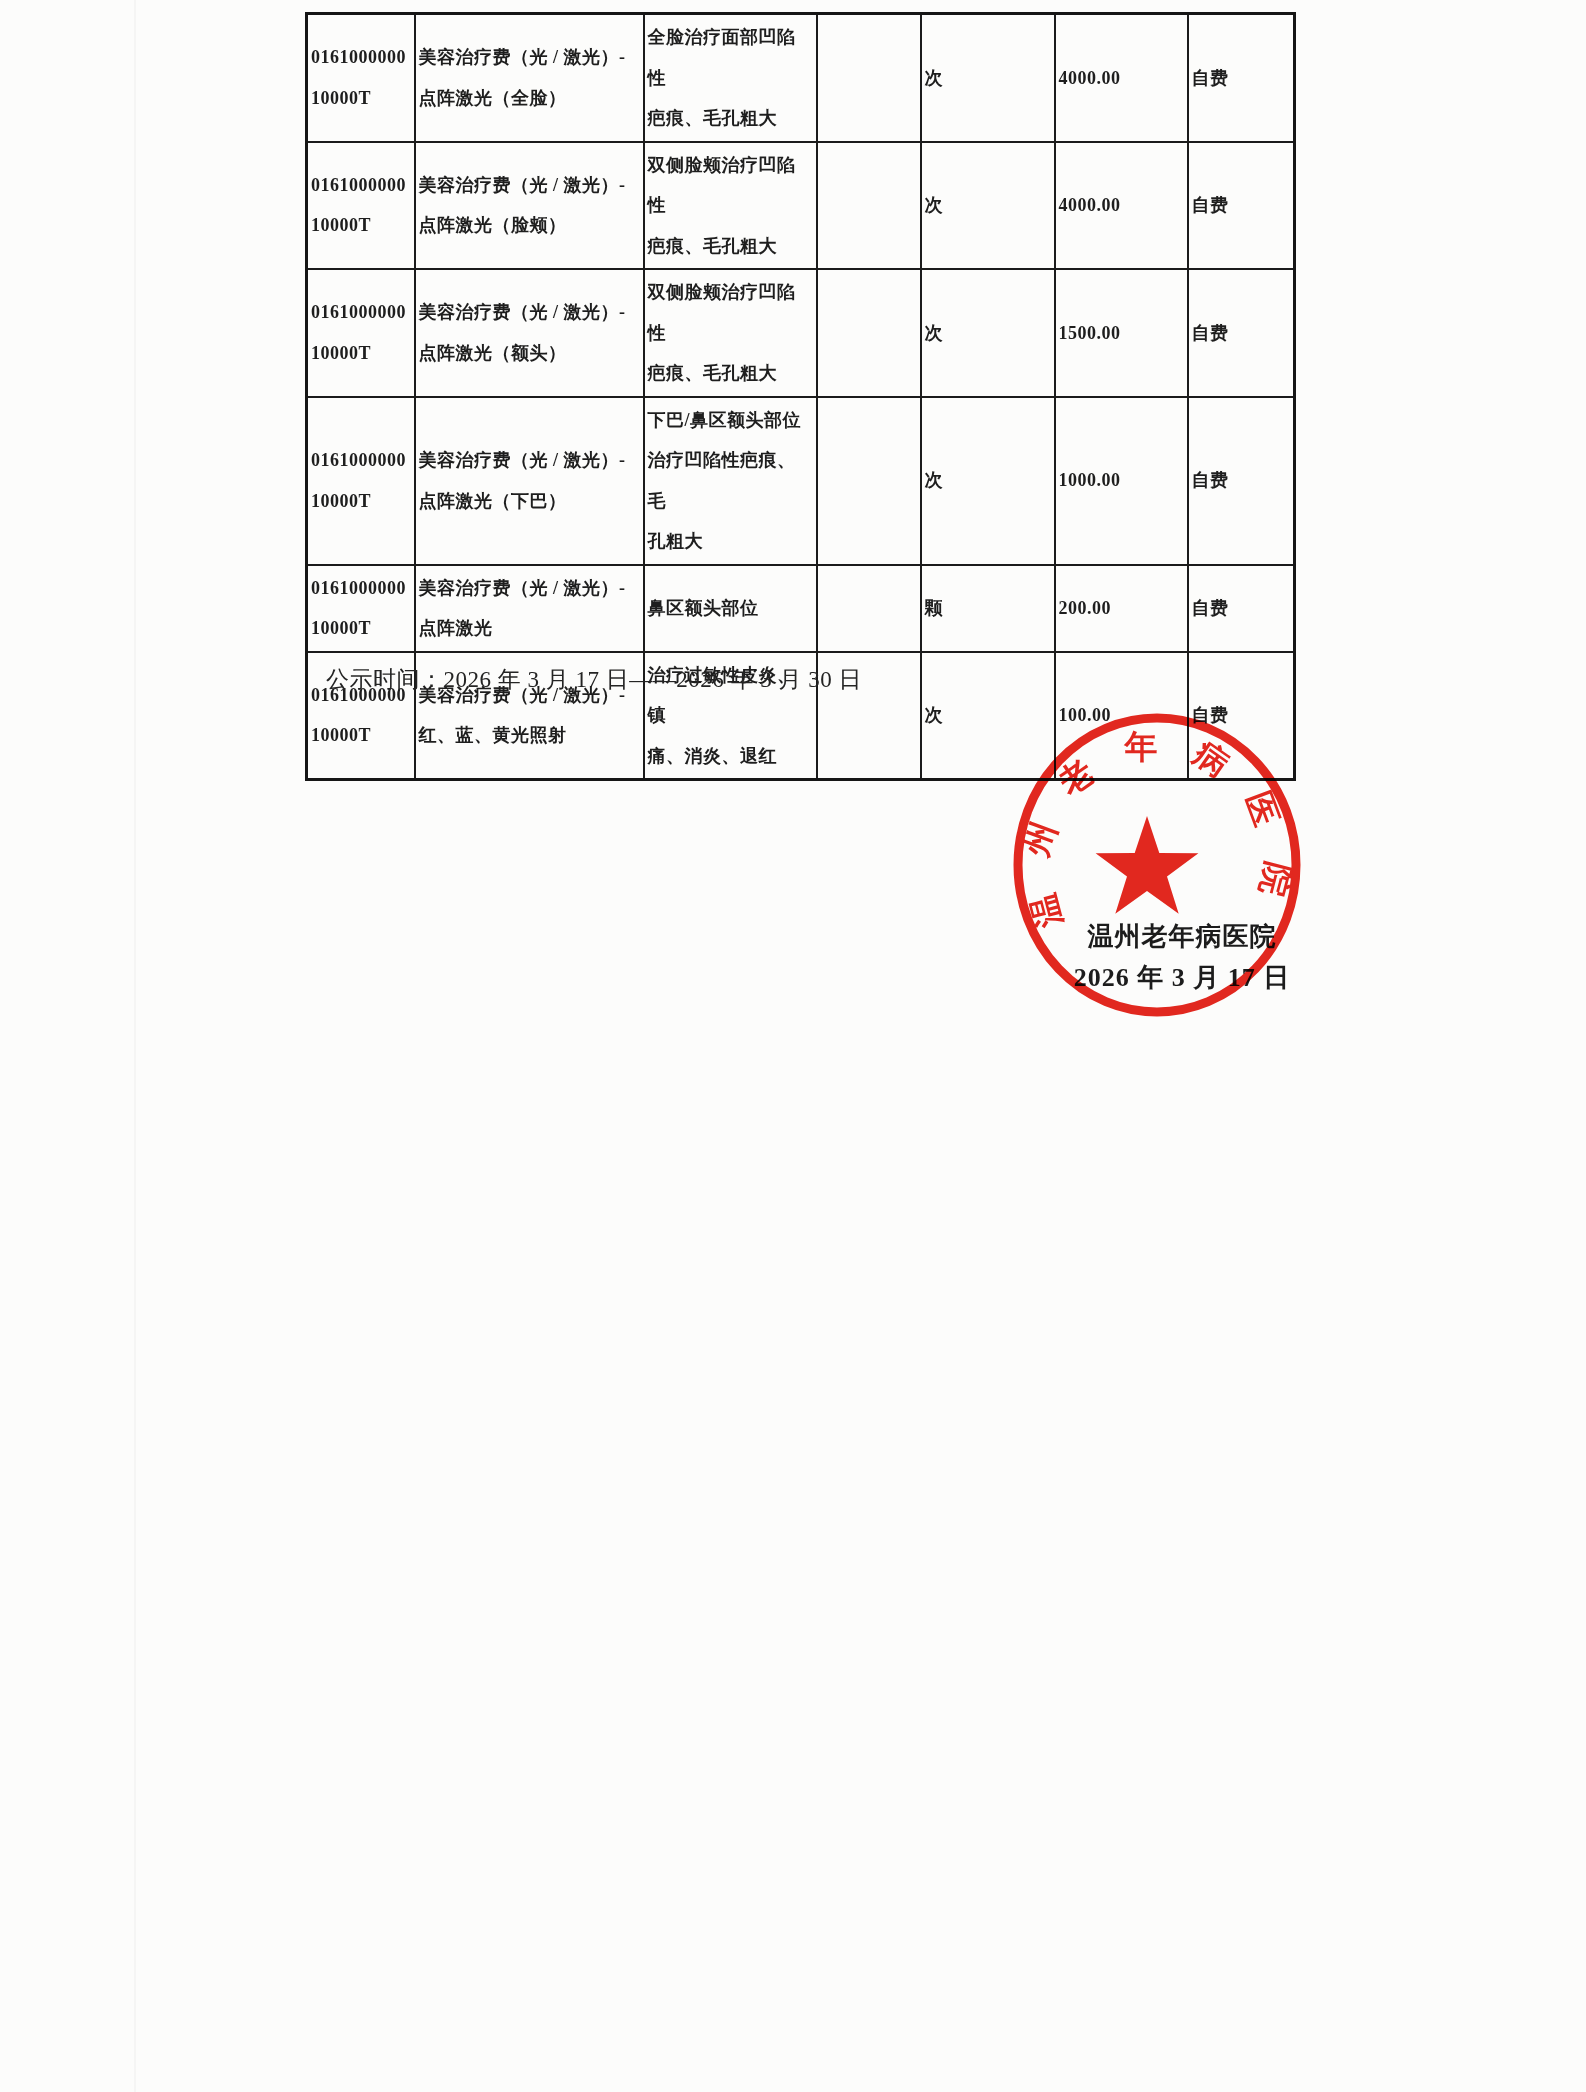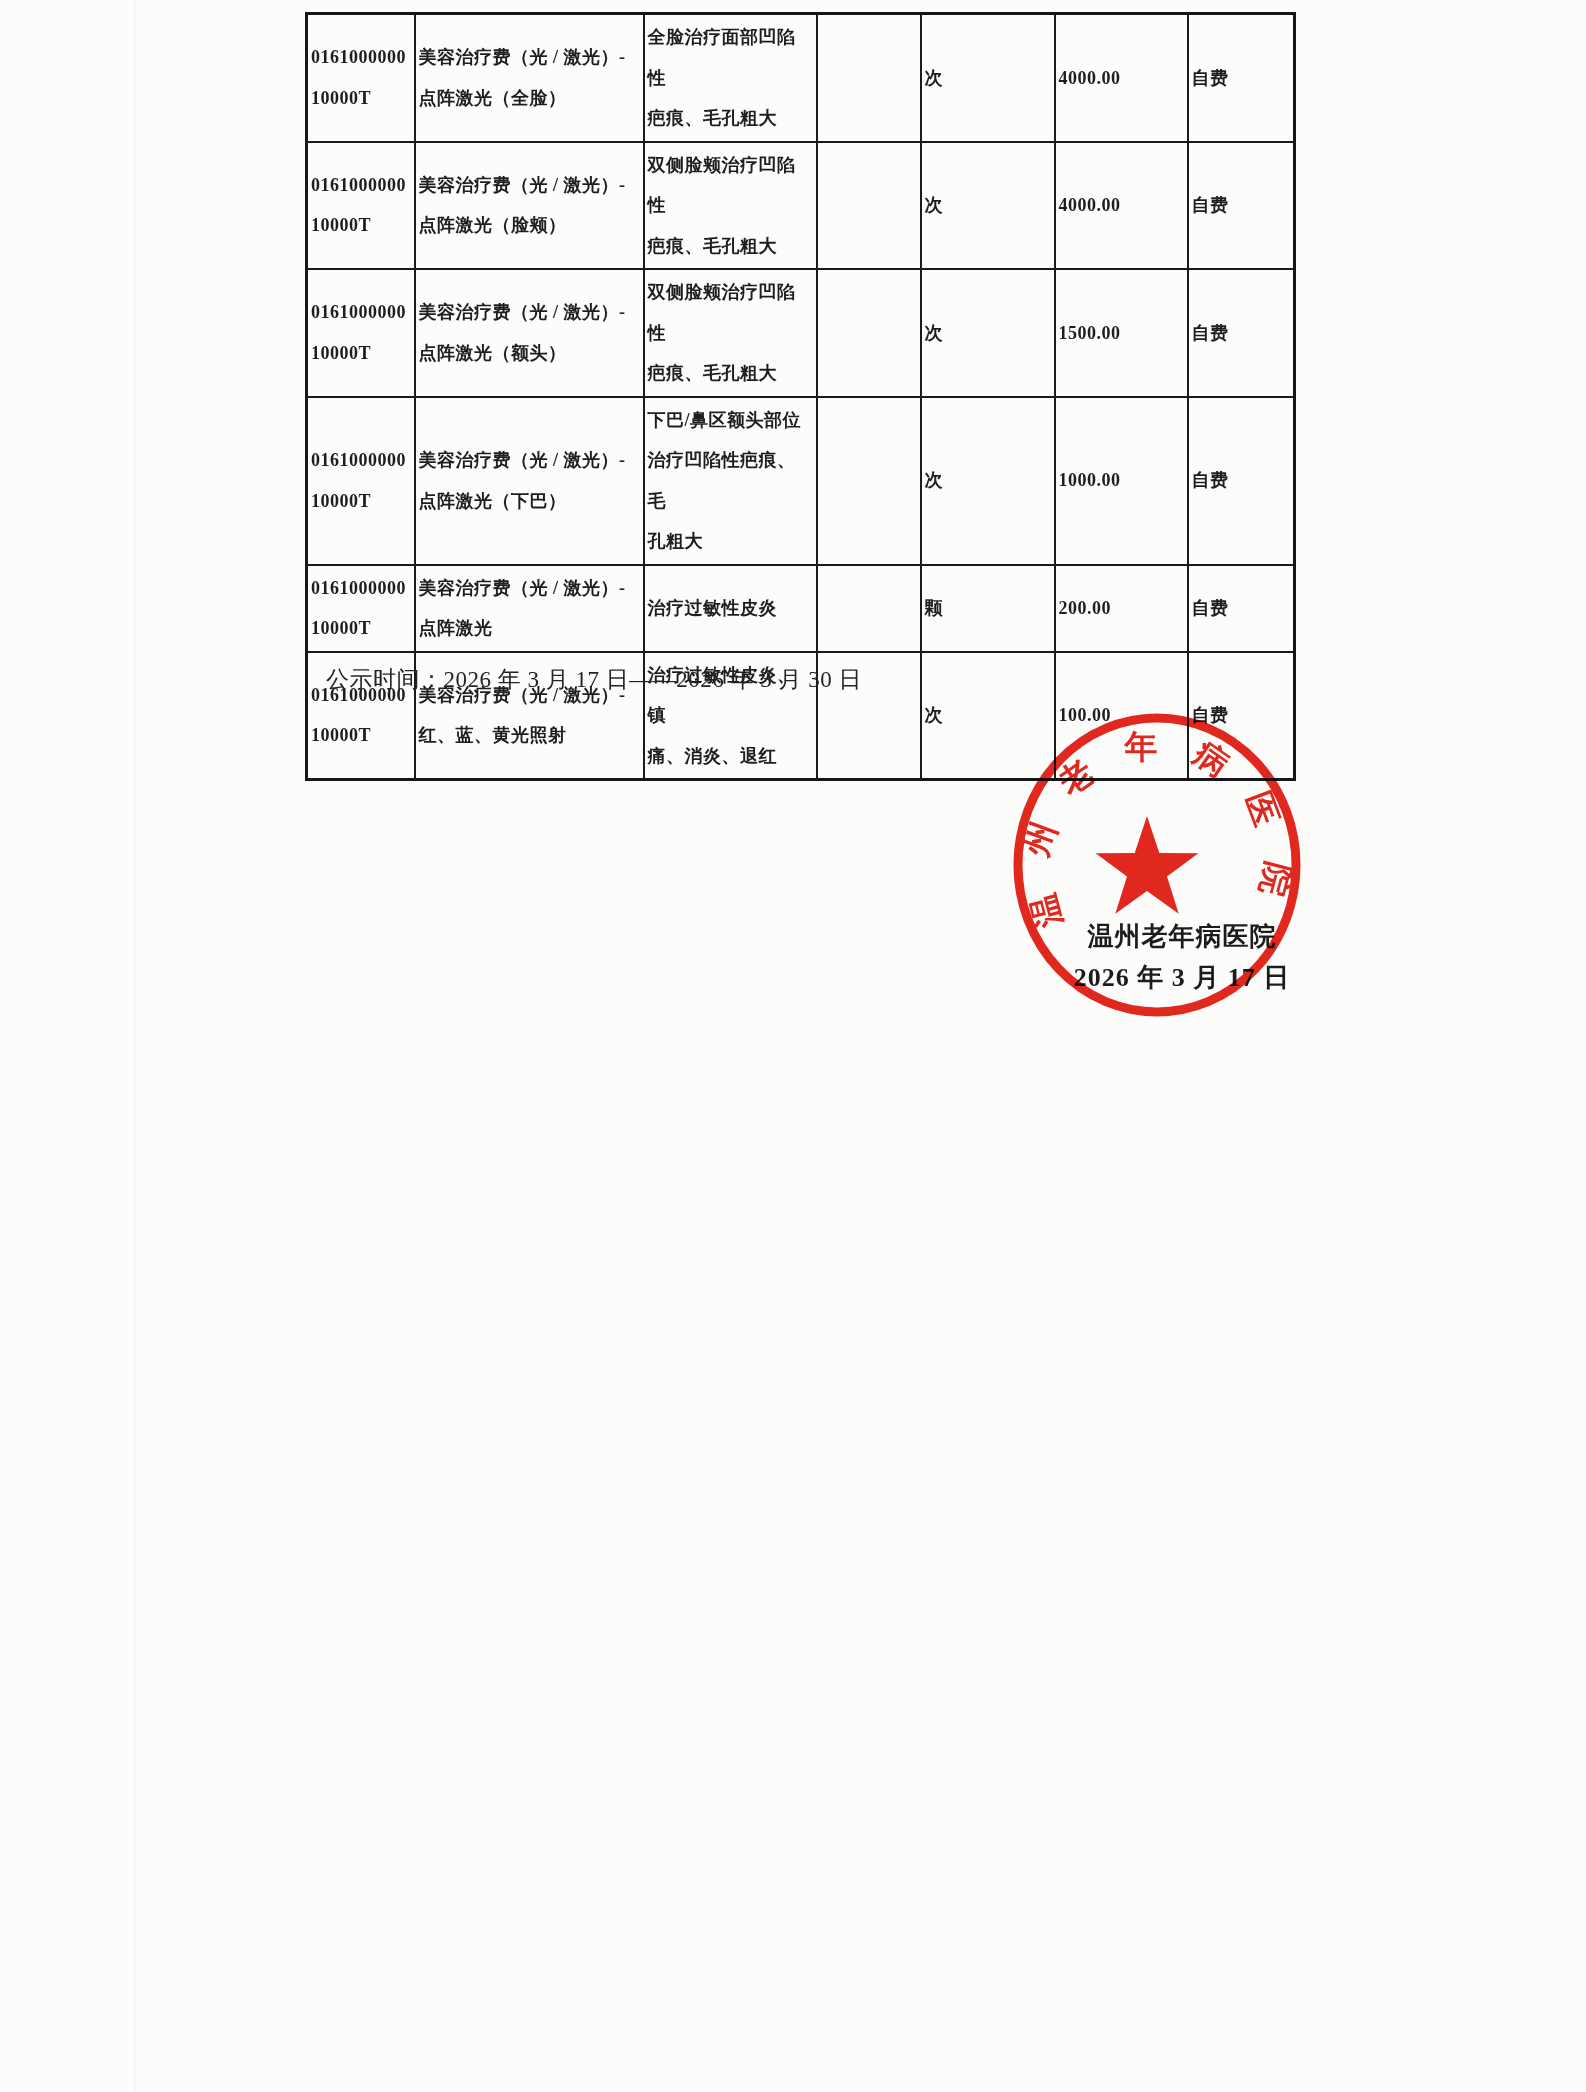--- a/index.html
+++ b/index.html
@@ -129,21 +129,21 @@
         <td class="c-note"></td>
         <td class="c-unit">次</td>
         <td class="c-price">1000.00</td>
         <td class="c-pay">自费</td>
       </tr>
       <tr>
         <td class="c-code">0161000000
 10000T</td>
         <td class="c-name">美容治疗费（光 / 激光）-
 点阵激光</td>
-        <td class="c-desc">治疗过敏性皮炎</td>
+        <td class="c-desc">鼻区额头部位</td>
         <td class="c-note"></td>
         <td class="c-unit">颗</td>
         <td class="c-price">200.00</td>
         <td class="c-pay">自费</td>
       </tr>
       <tr>
         <td class="c-code">0161000000
 10000T</td>
         <td class="c-name">美容治疗费（光 / 激光）-
 红、蓝、黄光照射</td>

